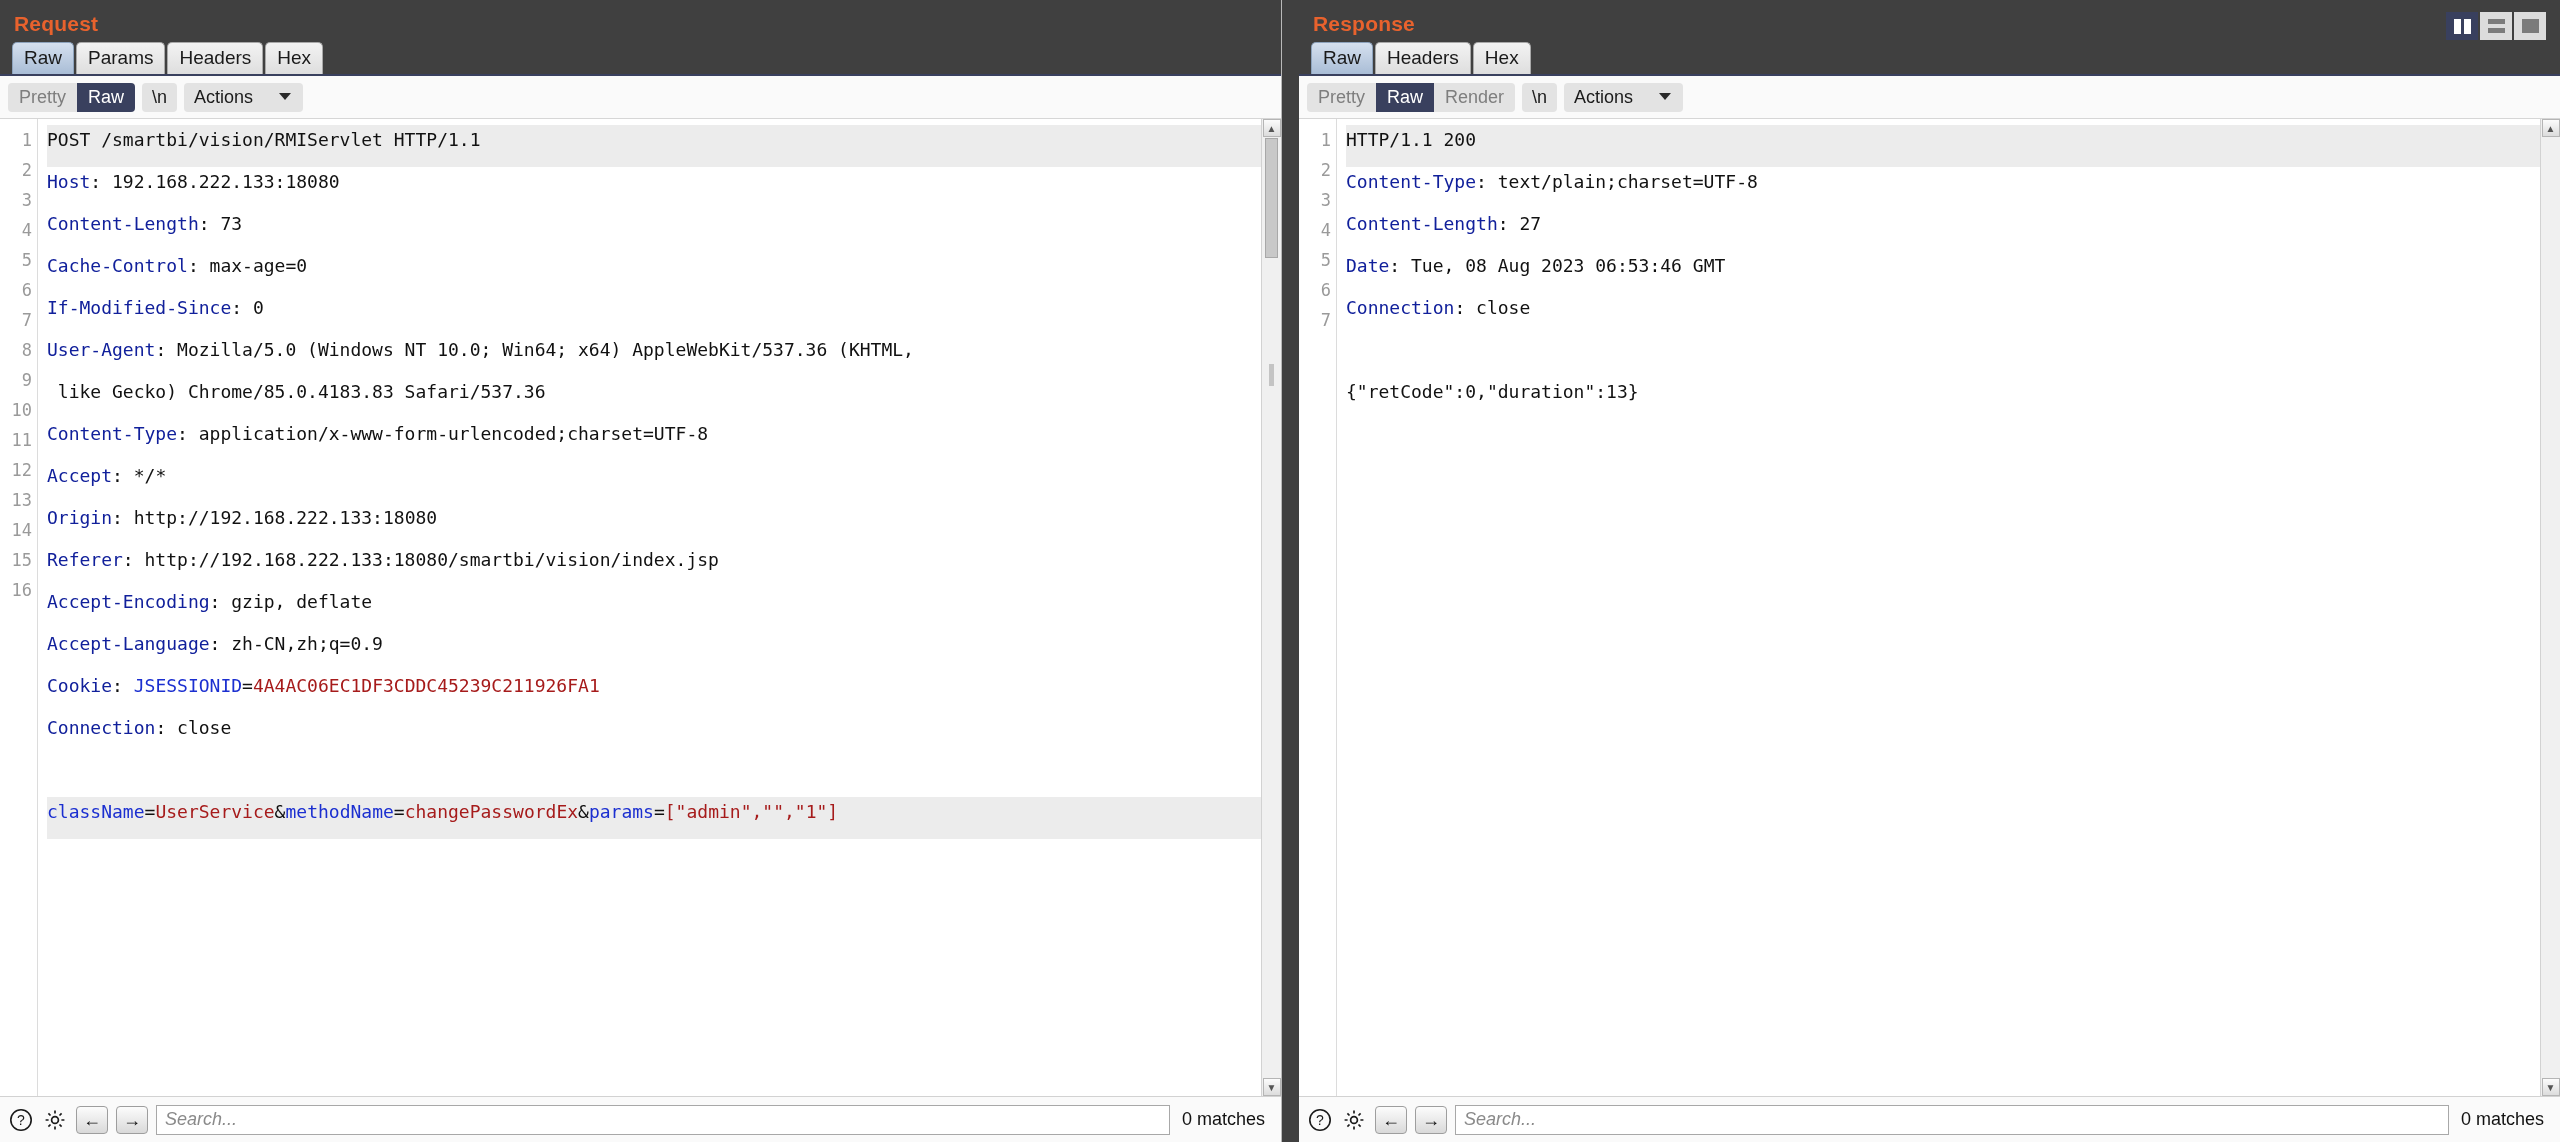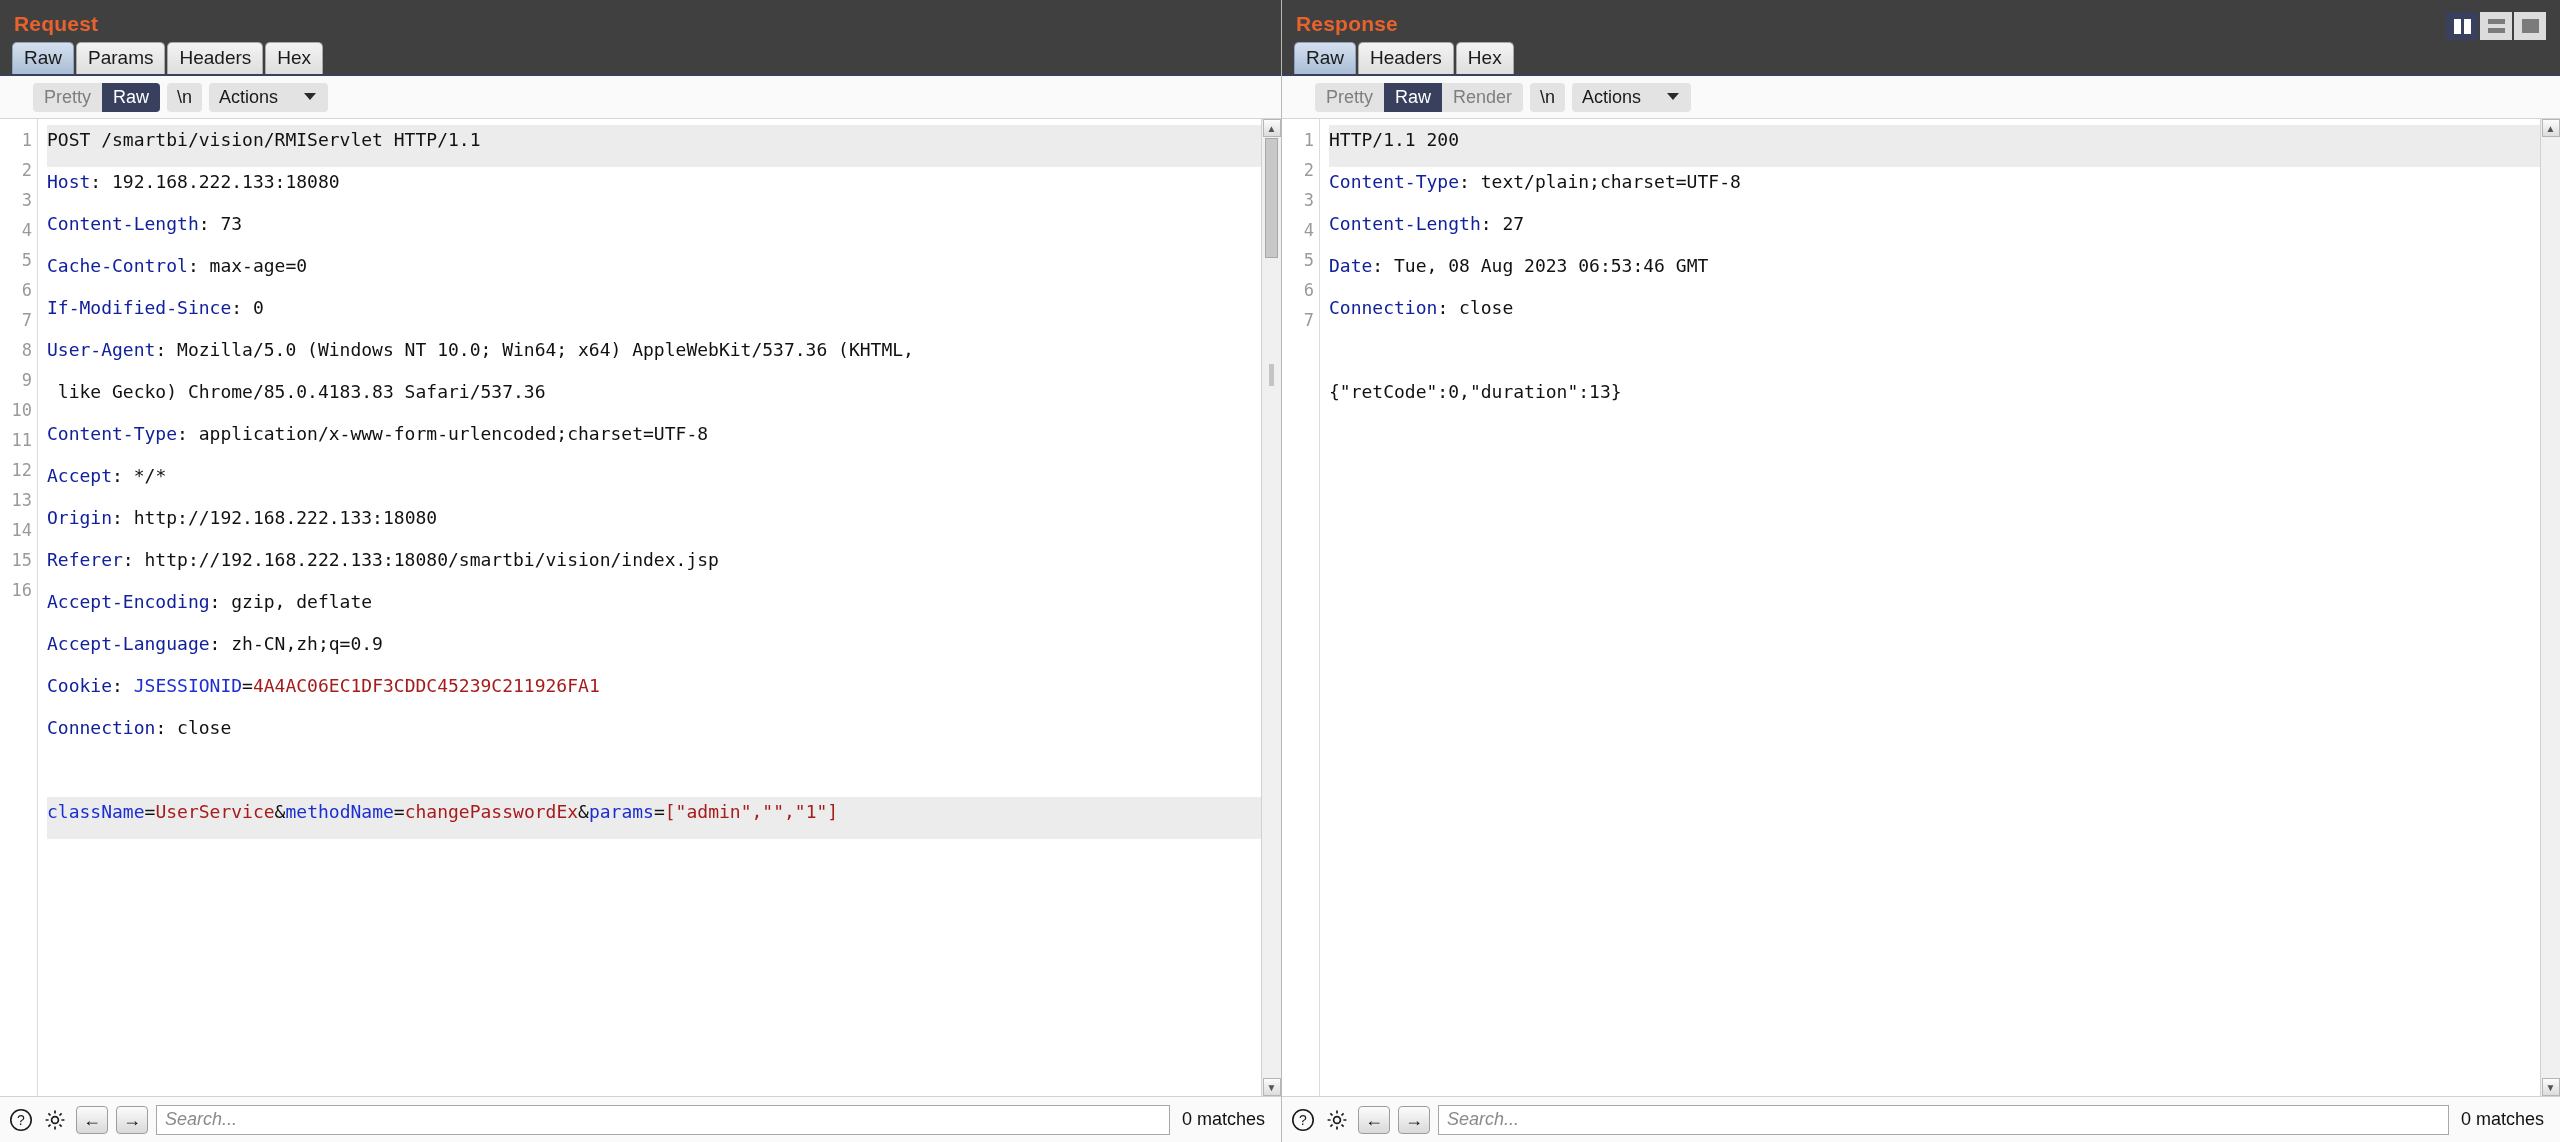--- a/index.html
+++ b/index.html
@@ -48,21 +48,21 @@
     min-height: 0;
   }
   .pane {
     display: flex;
     flex-direction: column;
     min-width: 0;
     background: #404040;
     position: relative;
   }
   .pane-left  { width: 1282px; border-right: 1px solid #b9b9b9; }
-  .pane-right { flex: 1 1 auto; }
+  .pane-right { flex: 1 1 auto; padding-left: 17px; }
 
   .pane-title {
     font-size: 21px;
     font-weight: bold;
     color: #e8622d;
     padding: 12px 0 0 14px;
     letter-spacing: 0.2px;
     height: 42px;
   }
 
@@ -99,21 +99,20 @@
     align-items: center;
     gap: 7px;
     padding: 7px 0 7px 8px;
     height: 42px;
     background: #fafafa;
   }
   .seg {
     display: flex;
     border-radius: 4px;
     overflow: hidden;
-    margin-left: 25px;
   }
   .seg-btn {
     font-size: 18px;
     padding: 4px 11px 5px;
     background: #e3e3e3;
     color: #7e7e7e;
     border: none;
     cursor: pointer;
     line-height: 20px;
   }

